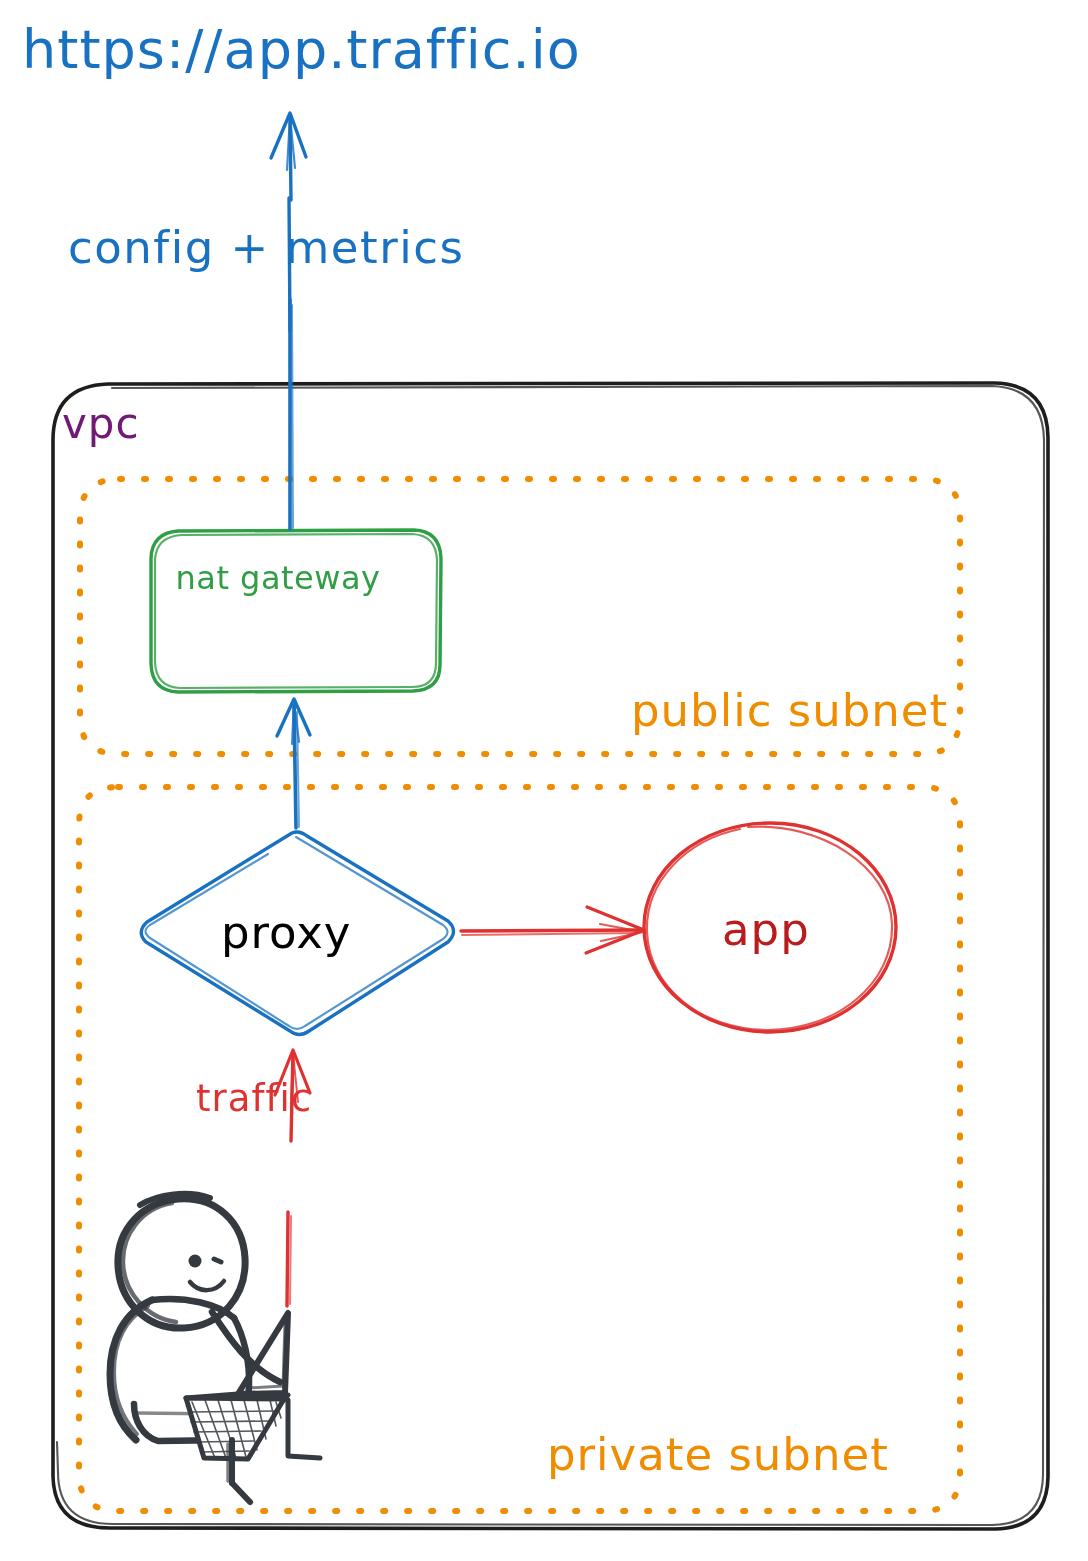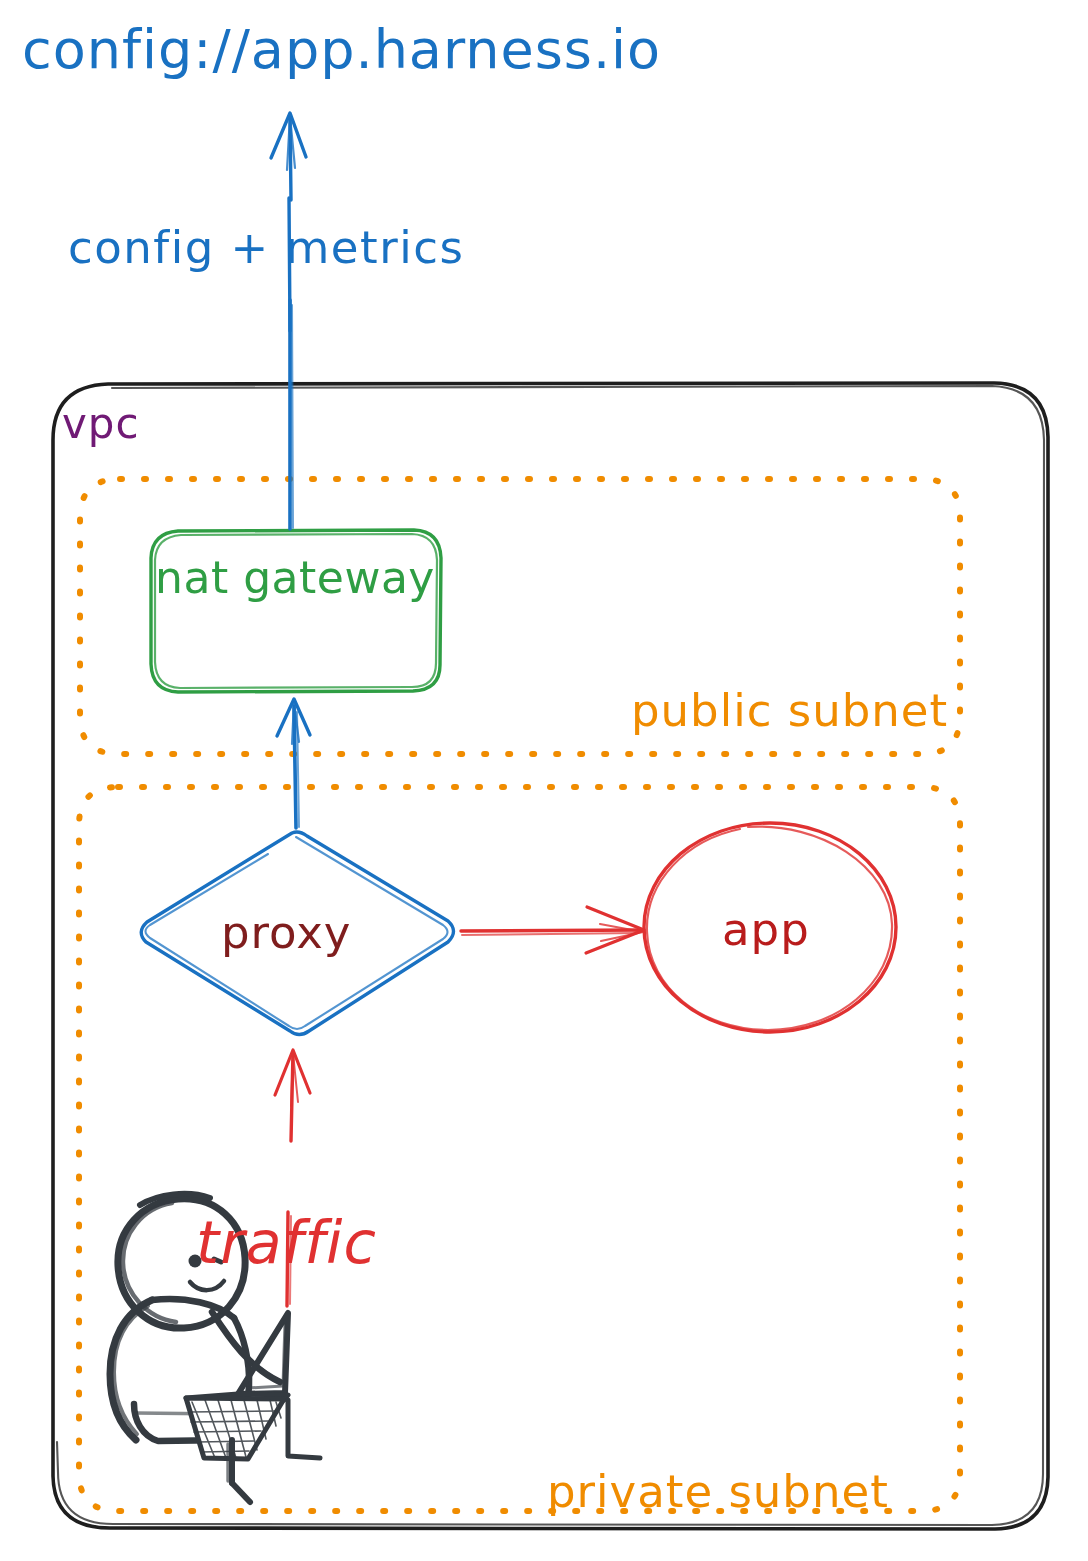--- a/index.html
+++ b/index.html
@@ -49,66 +49,64 @@
     letter-spacing: 1.5px;
   }
   .txt-vpc {
     left: 62px;
     top: 399px;
     font-size: 42px;
     color: #701a75;
     letter-spacing: 1px;
   }
   .txt-natgw {
-    left: 155px;
+    left: 138px;
     top: 548px;
     width: 280px;
     text-align: center;
-    font-size: 44px;
+    font-size: 32px;
     line-height: 60px;
     color: #2f9e44;
     white-space: normal;
   }
   .txt-publicsubnet {
     left: 597px;
     top: 684px;
     font-size: 45px;
     color: #f08c00;
     letter-spacing: 1px;
     margin-left: 34px;
   }
   .txt-proxy {
     left: 221px;
     top: 906px;
     font-size: 45px;
-    color: #7f1d1d;
+    color: #000000;
     letter-spacing: 1px;
   }
   .txt-app {
     left: 722px;
     top: 903px;
     font-size: 45px;
     color: #b91c1c;
     letter-spacing: 1px;
   }
   .txt-traffic {
     left: 196px;
-    top: 1208px;
-    font-size: 59px;
+    top: 1077px;
+    font-size: 37px;
     color: #e03131;
     letter-spacing: 1px;
-    font-style: italic;
   }
   .txt-privatesubnet {
     left: 547px;
     top: 1428px;
     font-size: 45px;
     color: #f08c00;
     letter-spacing: 1px;
-    margin-top: 37px;
   }
   .node-hit {
     position: absolute;
     cursor: pointer;
   }
   .hit-natgw   { left: 150px; top: 530px;  width: 292px; height: 163px; }
   .hit-proxy   { left: 138px; top: 830px;  width: 320px; height: 208px; }
   .hit-app     { left: 643px; top: 820px;  width: 254px; height: 213px; }
   .hit-person  { left: 100px; top: 1195px; width: 210px; height: 310px; }
 </style>
@@ -253,21 +251,21 @@
       </g>
 
       <path d="M 288 1400 L 288 1456 L 320 1458" stroke-width="5"></path>
 
       <path d="M 232 1440 L 232 1483" stroke-width="6"></path>
       <path d="M 232 1483 L 250 1502" stroke-width="6"></path>
       <path d="M 228 1444 L 228 1481" stroke-width="3.4" opacity="0.65"></path>
     </g>
   </svg>
 
-  <div class="hand-text txt-url">config://app.harness.io</div>
+  <div class="hand-text txt-url">https://app.traffic.io</div>
 
   <div class="hand-text txt-configmetrics">config + metrics</div>
 
   <div class="hand-text txt-vpc">vpc</div>
 
   <div class="hand-text txt-natgw">nat gateway</div>
 
   <div class="hand-text txt-publicsubnet">public subnet</div>
 
   <div class="hand-text txt-proxy">proxy</div>

